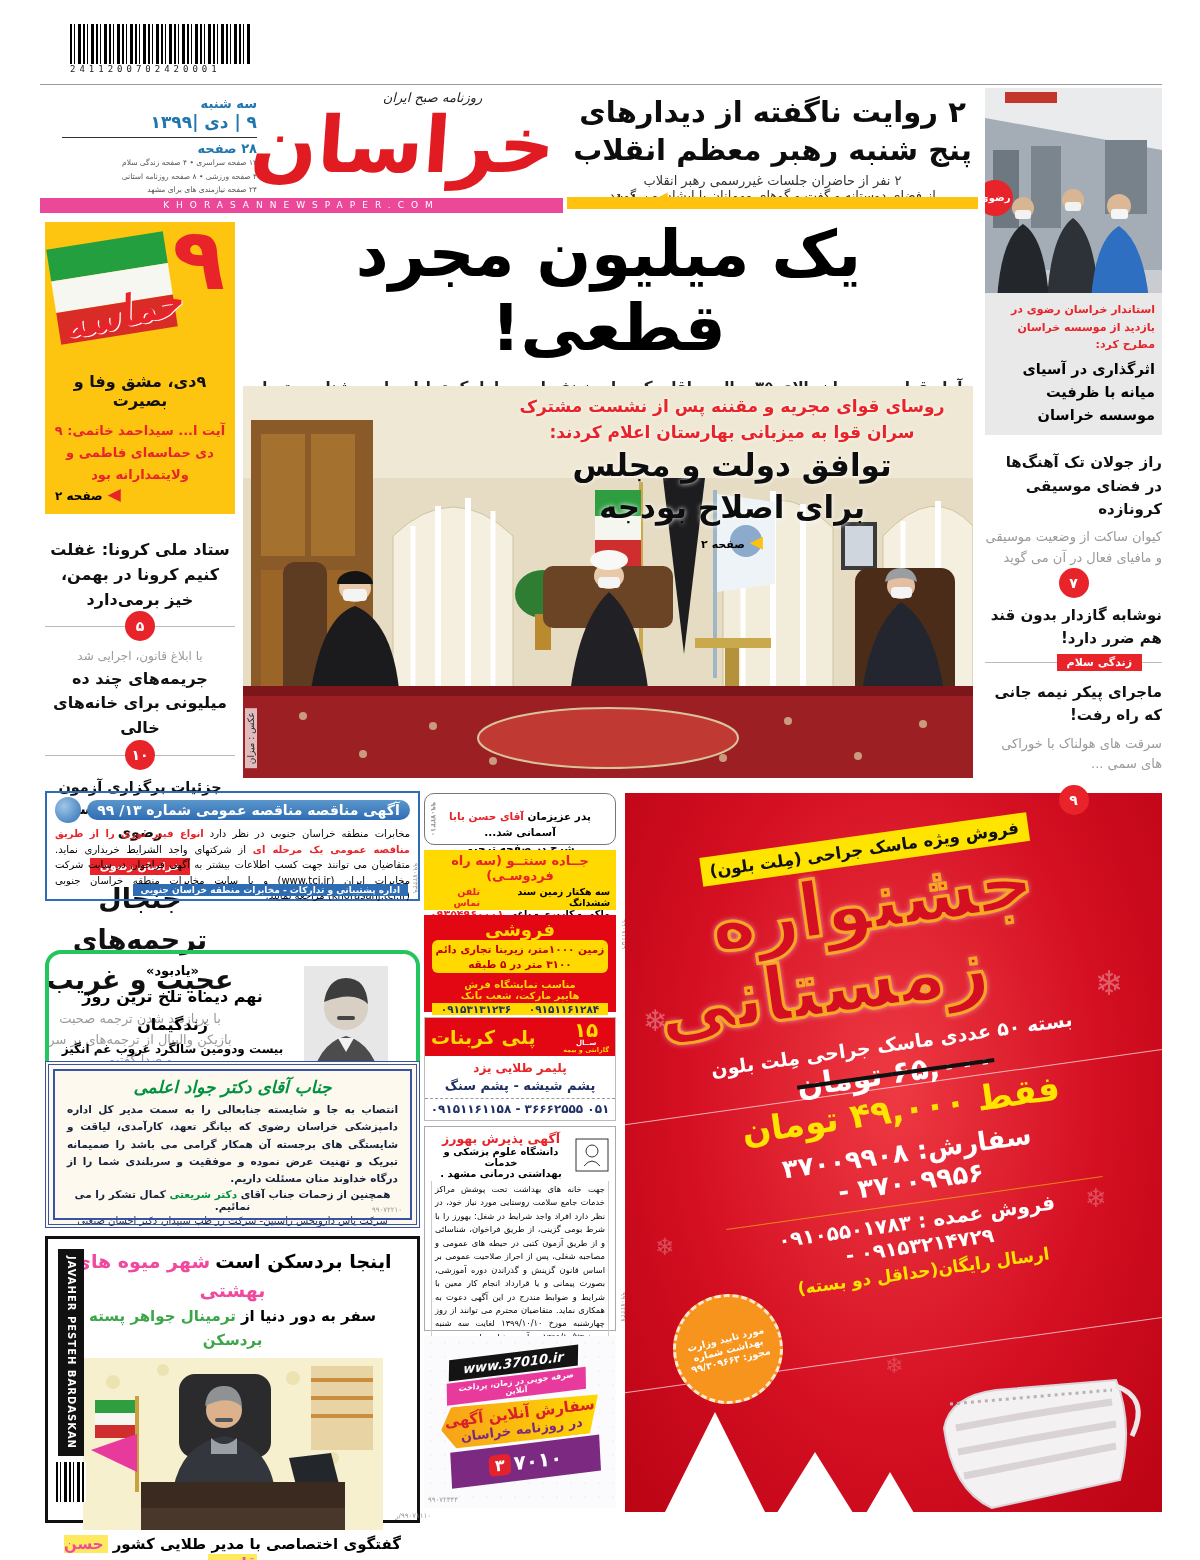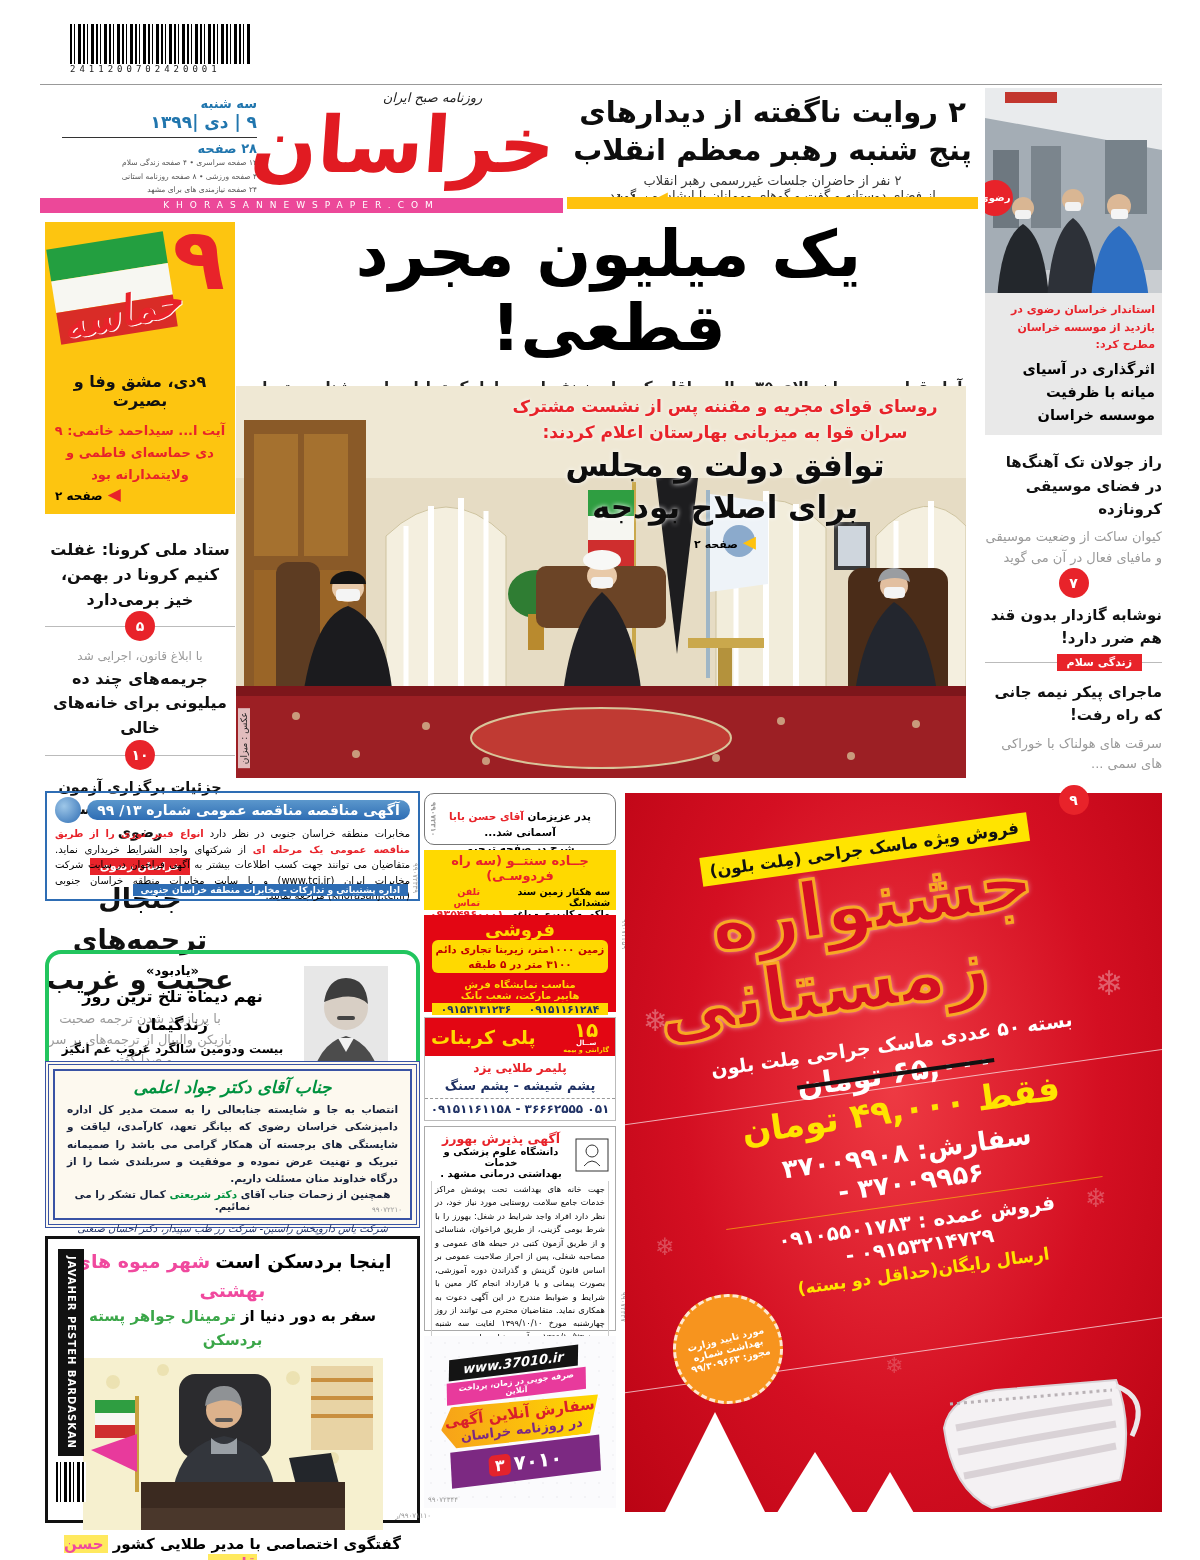--- a/index.html
+++ b/index.html
@@ -163,21 +163,21 @@
     <div class="dotbg ctr" style="padding:8px 0 6px;font-size:13px;color:#333">یادداشت روز</div>
     <div class="ctr"><span class="b" style="display:inline-block;background:#ffc20e;font-size:12px;padding:3px 12px">مهدی حسن‌زاده</span></div>
     <div class="story-t" style="font-size:14px;margin-top:12px">نقدی بر «هنر کسری بودجه»!</div>
     <div class="story-s" style="font-size:11px;color:#777;margin-top:6px">
       <span>روز گذشته اگرچه نشست سران قوا با خبر خوش توافق برای اصلاح لایحه بودجه همراه بود...</span>
       <span class="chev-y" style="width:10px;height:10px"></span>
       <span class="b" style="color:#111">صفحه ۲</span>
     </div>
   </div>
 
-  <div class="abs" style="left:236px;top:386px;width:730px;height:442px;overflow:hidden">
+  <div class="abs" style="left:243px;top:386px;width:730px;height:442px;overflow:hidden">
     <svg width="730" height="392">
       <rect width="730" height="392" fill="#e6dcc4"></rect>
       <rect width="730" height="92" fill="#efe8d4"></rect>
       <rect x="8" y="34" width="122" height="294" fill="#8a5a28"></rect>
       <rect x="18" y="48" width="44" height="122" fill="#a5712f"></rect>
         <rect x="68" y="48" width="44" height="122" fill="#a5712f"></rect>
       <rect x="18" y="184" width="44" height="120" fill="#9a6527"></rect>
         <rect x="68" y="184" width="44" height="120" fill="#9a6527"></rect>
       <path d="M150 330 L150 150 Q210 92 270 150 L270 330 Z" fill="#f4efdf" stroke="#cec39f"></path>
       <path d="M480 330 L480 142 Q535 86 590 142 L590 330 Z" fill="#f2eddb" stroke="#cec39f"></path>
@@ -281,21 +281,21 @@
     </div>
     <div class="adcode" style="right:2px;bottom:6px;writing-mode:horizontal-tb">۹۹۰۷۱۹۱۶</div>
   </div>
 
   <div class="abs" style="left:45px;top:1061px;width:375px;height:167px;border:4px double #3953a4;outline:2px solid #3953a4;outline-offset:-10px;background:#fdf9ef;padding:12px 18px 8px;text-align:center">
     <div class="b" style="font-size:17px;color:#00923f;font-style:italic">جناب آقای دکتر جواد اعلمی</div>
     <div class="b" style="font-size:10.5px;line-height:1.65;text-align:justify;margin-top:4px;color:#16203a">انتصاب به جا و شایسته جنابعالی را به سمت مدیر کل اداره دامپزشکی خراسان رضوی که بیانگر تعهد، کارآمدی، لیاقت و شایستگی های برجسته آن همکار گرامی می باشد را صمیمانه تبریک و تهنیت عرض نموده و موفقیت و سربلندی شما را از درگاه خداوند منان مسئلت داریم.</div>
     <div class="b" style="font-size:10.5px;color:#16203a">
       <span>همچنین از زحمات جناب آقای </span><span style="color:#00923f">دکتر شریعتی</span><span> کمال تشکر را می نمائیم.</span>
     </div>
-    <div style="font-size:10px;font-style:italic;color:#1d2f63;margin-top:11px">شرکت یاس داروپخش راستین- شرکت رز طب سپیدار، دکتر احسان صنعتی</div>
+    <div style="font-size:10px;color:#1d2f63;margin-top:3px">شرکت یاس داروپخش راستین- شرکت رز طب سپیدار، دکتر احسان صنعتی</div>
     <div class="adcode" style="right:14px;bottom:10px;writing-mode:horizontal-tb">۹۹۰۷۲۲۱۰</div>
   </div>
 
   <div class="abs" style="left:45px;top:1236px;width:375px;height:287px;border:3px solid #111;padding:8px 10px">
     <div class="ctr" style="line-height:1.5">
       <span class="b" style="font-size:19px">اینجا بردسکن است</span>
       <span class="b" style="font-size:19px;color:#f0499e">شهر میوه های بهشتی</span><br>
       <span class="b" style="font-size:15px">سفر به دور دنیا از</span>
       <span class="b" style="font-size:15px;color:#3aa648">ترمینال جواهر پسته بردسکن</span>
     </div>

